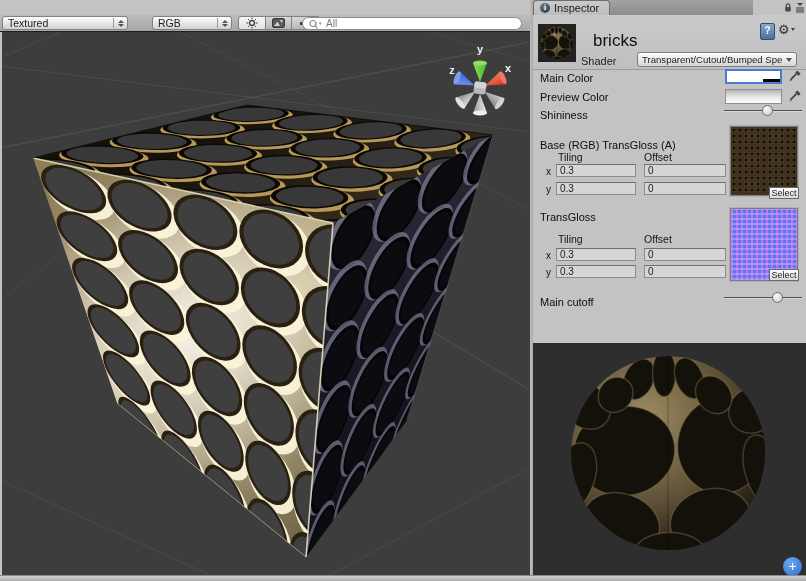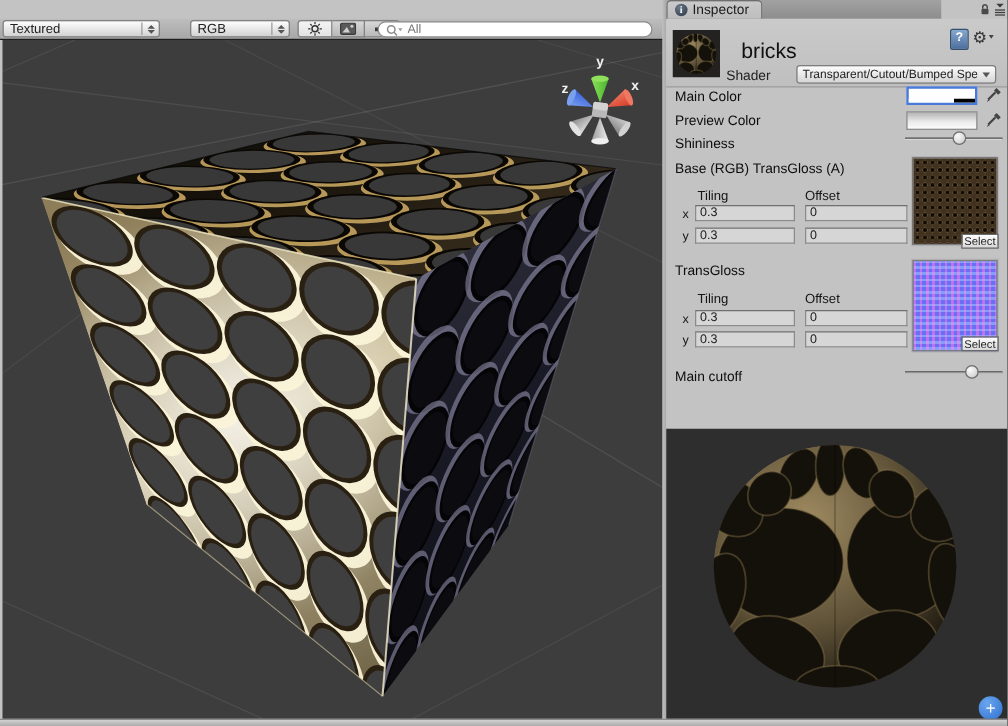--- a/index.html
+++ b/index.html
@@ -610,21 +610,21 @@
           <path d="M2.8 10.2 l1 1 -2.4 1.4z" fill="#444"></path>
         </svg>
     </div>
 
     <div class="row-label" style="top:109px;">Shininess</div>
     <div class="slider" style="top:104px;">
       <div class="track"></div>
       <div class="thumb" id="shin-thumb" style="left: 55%;"></div>
     </div>
 
-    <div class="row-label" style="top:129px;">Base (RGB) TransGloss (A)</div>
+    <div class="row-label" style="top:139px;">Base (RGB) TransGloss (A)</div>
     <div class="to-head" style="left:25px;top:151px;">Tiling</div>
     <div class="to-head" style="left:111px;top:151px;">Offset</div>
     <div class="xy-label" style="left:4px;top:166px;">x</div>
     <input class="field f-tiling" style="top: 164px;" value="0.3">
     <input class="field f-offset" style="top: 164px;" value="0">
     <div class="xy-label" style="left:4px;top:184px;">y</div>
     <input class="field f-tiling" style="top: 182px;" value="0.3">
     <input class="field f-offset" style="top: 182px;" value="0">
     <div class="thumb-tex thumb-base"></div>
     <div class="select-btn" style="top:187px;">Select</div>

